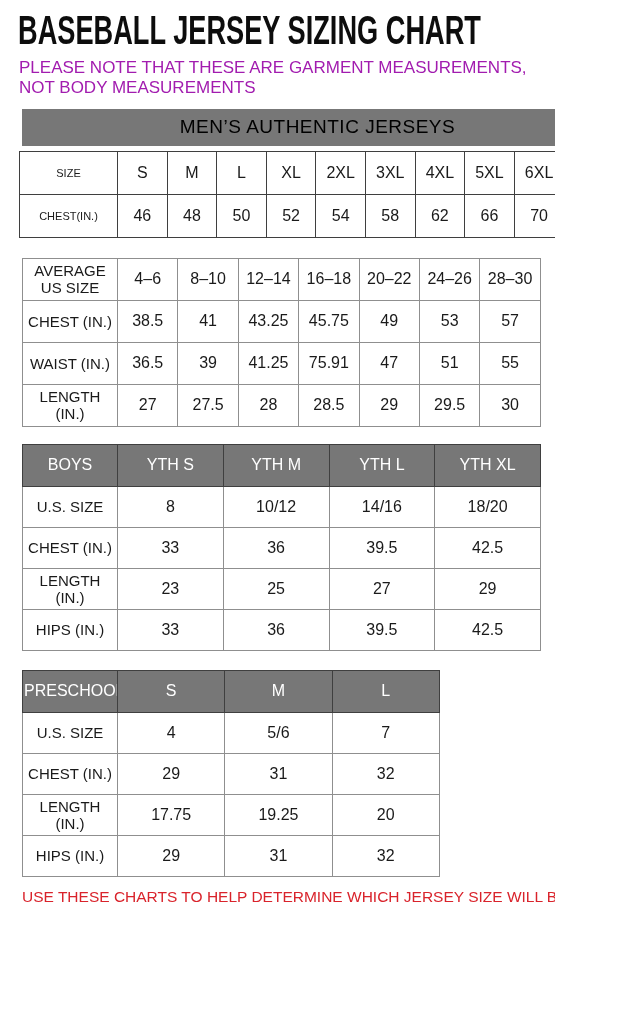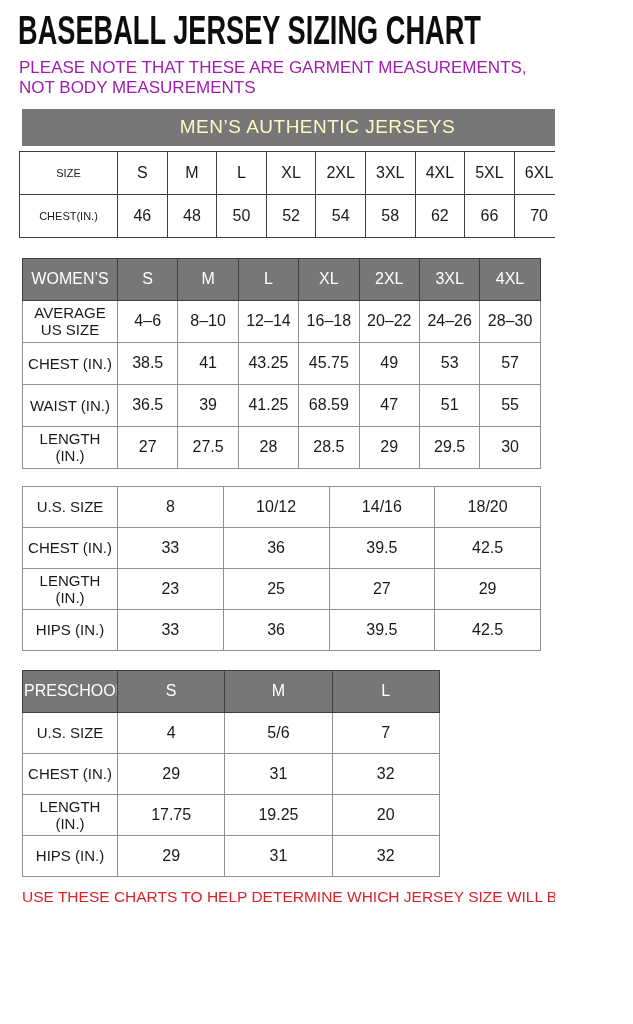--- a/index.html
+++ b/index.html
@@ -13,21 +13,21 @@
     transform:scaleX(0.68); transform-origin:left top;
   }
 
   .note {
     margin:8px 0 0 19px; max-width:585px;
     color:#a21caf; font-size:17px; line-height:1.2; font-weight:400;
   }
 
   .banner {
     margin:10px 0 0 22px; width:591px; height:37px;
-    background:#777777; color:#fef9c3;
+    background:#777777; color:#000000;
     display:flex; align-items:center; justify-content:center;
     font-size:19px; letter-spacing:0.5px;
   }
 
   table { border-collapse:collapse; table-layout:fixed; }
   td, th { padding:0 1px; text-align:center; vertical-align:middle; font-weight:400; overflow:hidden; }
 
   
   .mens { margin:5px 0 0 19px; width:594px; }
   .mens td { border:1px solid #3f3f3f; font-size:16px; height:42px; }
@@ -107,30 +107,20 @@
       <col style="width:95px">
       <col style="width:60.4px">
         <col style="width:60.4px">
         <col style="width:60.4px">
         <col style="width:60.4px">
       <col style="width:60.4px">
         <col style="width:60.4px">
         <col style="width:60.4px">
     </colgroup>
     <tbody>
-        <tr>
-      <th>WOMEN’S</th>
-      <th>S</th>
-      <th>M</th>
-      <th>L</th>
-      <th>XL</th>
-      <th>2XL</th>
-      <th>3XL</th>
-      <th>4XL</th>
-    </tr>
     <tr>
       <td class="row-label">AVERAGE
 US SIZE</td>
       <td>4–6</td>
       <td>8–10</td>
       <td>12–14</td>
       <td>16–18</td>
       <td>20–22</td>
       <td>24–26</td>
       <td>28–30</td>
@@ -143,21 +133,21 @@
       <td>45.75</td>
       <td>49</td>
       <td>53</td>
       <td>57</td>
     </tr>
     <tr>
       <td class="row-label">WAIST (IN.)</td>
       <td>36.5</td>
       <td>39</td>
       <td>41.25</td>
-      <td>68.59</td>
+      <td>75.91</td>
       <td>47</td>
       <td>51</td>
       <td>55</td>
     </tr>
     <tr>
       <td class="row-label">LENGTH (IN.)</td>
       <td>27</td>
       <td>27.5</td>
       <td>28</td>
       <td>28.5</td>
@@ -170,20 +160,27 @@
 
   <table class="sub boys">
     <colgroup>
       <col style="width:95px">
       <col style="width:105.75px">
         <col style="width:105.75px">
         <col style="width:105.75px">
         <col style="width:105.75px">
     </colgroup>
     <tbody>
+        <tr>
+      <th>BOYS</th>
+      <th>YTH S</th>
+      <th>YTH M</th>
+      <th>YTH L</th>
+      <th>YTH XL</th>
+    </tr>
     <tr>
       <td class="row-label">U.S. SIZE</td>
       <td>8</td>
       <td>10/12</td>
       <td>14/16</td>
       <td>18/20</td>
     </tr>
     <tr>
       <td class="row-label">CHEST (IN.)</td>
       <td>33</td>

